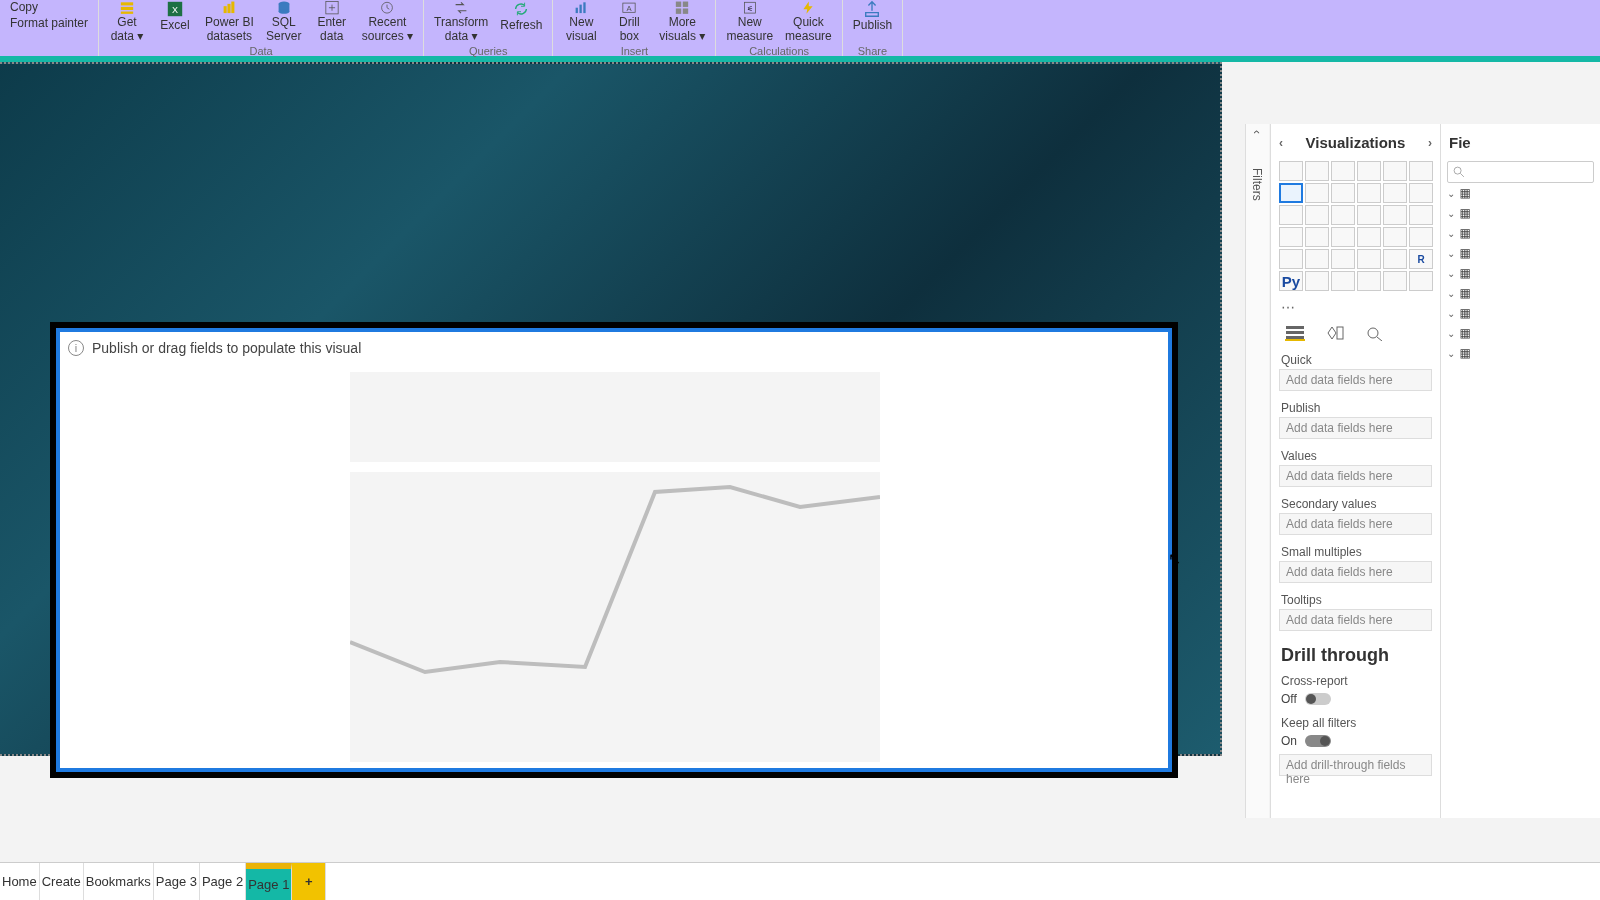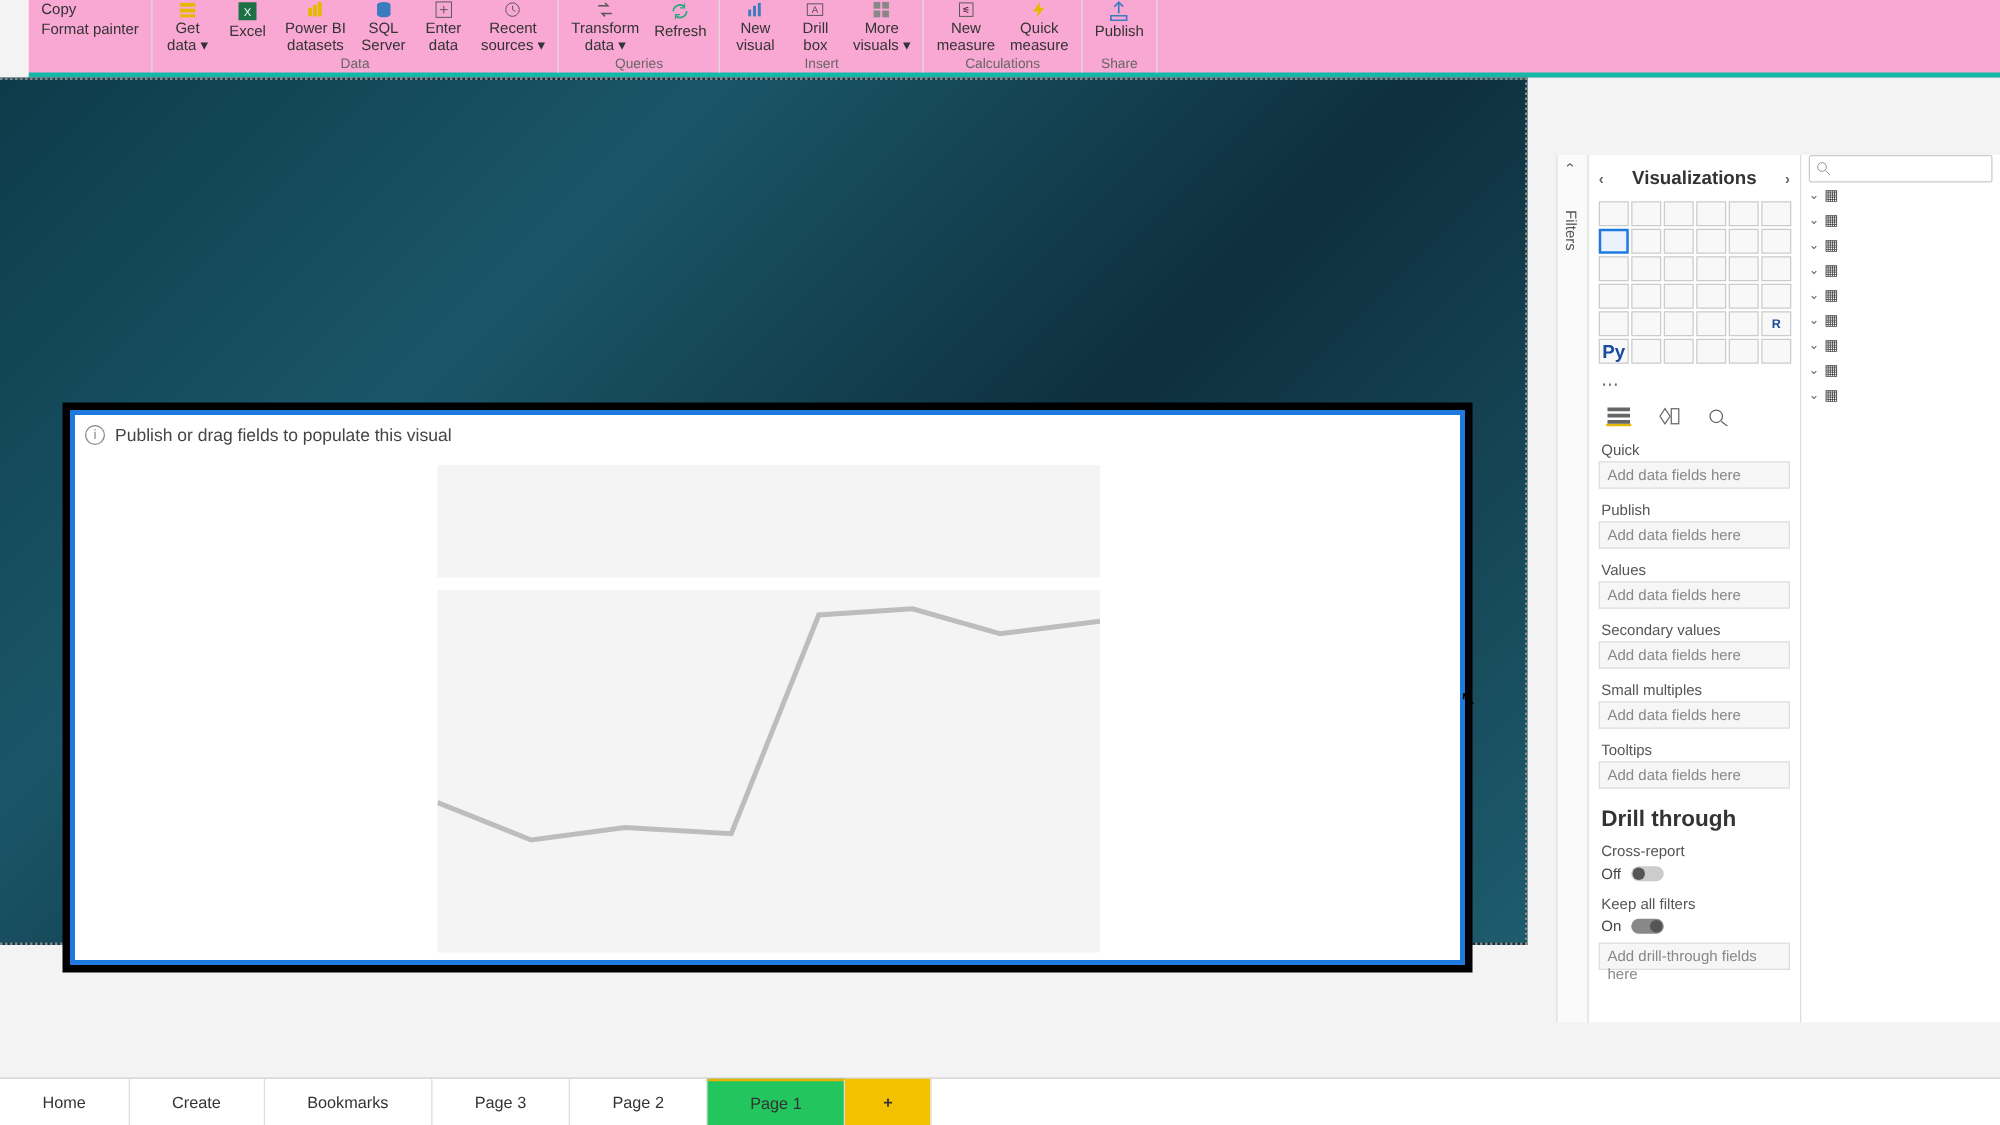--- a/index.html
+++ b/index.html
@@ -1,19 +1,19 @@
 <!DOCTYPE html>
 <html><head>
 <meta charset="utf-8">
 <style>
 * { margin:0; padding:0; box-sizing:border-box; font-family:"Segoe UI",sans-serif; }
 body { background:#f3f3f3; width:1600px; height:900px; overflow:hidden; position:relative; }
 
 
-.ribbon { background:#f9a8d4; border-bottom:4px solid #14b8a6; height:62px; display:flex;margin-left:23px; }
+.ribbon { background:#c4b5fd; border-bottom:6px solid #14b8a6; height:62px; display:flex; }
 .rib-group { display:flex; flex-direction:column; align-items:center; border-right:1px solid #ddd; padding:0 4px 2px 4px; }
 .rib-items { display:flex; }
 .rib-btn { display:flex; flex-direction:column; align-items:center; justify-content:flex-start; padding:0 6px; font-size:12px; line-height:1.15; text-align:center; cursor:pointer; color:#333; min-width:48px; height:44px; }
 .rib-btn .mini-icon { width:18px; height:18px; margin-bottom:1px; }
 .rib-label { font-size:11px; color:#666; padding:1px 0; }
 .rib-clip { display:flex; flex-direction:column; font-size:12px; color:#333; padding:0 6px; gap:2px; }
 
 
 .stage { position:relative; height:694px; }
 .canvas { position:absolute; left:0; top:0; width:1222px; height:694px;
@@ -58,22 +58,22 @@
 
 
 .fields-pane { position:absolute; left:1440px; top:62px; width:160px; height:694px; background:#fff; border-left:1px solid #ddd; }
 .fields-hdr { padding:10px 8px; font-weight:600; font-size:15px; color:#333; }
 .fields-search { margin:0 6px; height:22px; border:1px solid #ccc; border-radius:2px; display:flex; align-items:center; padding:0 4px; }
 .fld-row { display:flex; align-items:center; gap:4px; padding:3px 6px; font-size:12px; color:#444; }
 .fld-chev { font-size:10px; color:#666; }
 
 
 .tabs { position:absolute; left:0; bottom:0; width:1600px; height:38px; background:#fff; border-top:1px solid #ccc; display:flex; align-items:stretch; }
-.tab { padding:0 34px; display:flex; align-items:center; font-size:13px; color:#333; border-right:1px solid #ddd; cursor:pointer; }
-.tab.active { background:#22c55e; border-top:2px solid #eab308; }
+.tab { padding:0 2px; display:flex; align-items:center; font-size:13px; color:#333; border-right:1px solid #ddd; cursor:pointer; }
+.tab.active { background:#14b8a6; border-top:6px solid #eab308; }
 .tab.add { background:#f2c200; color:#333; font-weight:bold; width:34px; justify-content:center; }
 
 svg { display:block; }
 </style>
 </head>
 <body>
 
 <div class="ribbon">
   <div class="rib-group">
     <div class="rib-items">
@@ -340,20 +340,21 @@
     <div class="toggle-row">
       <span>On</span>
       <div class="toggle on">
           <div class="knob"></div>
         </div>
     </div>
     <div class="well">Add drill-through fields here</div>
   </div>
 
   <div class="fields-pane">
+    <div class="fields-hdr">Fie</div>
     <div class="fields-search">
       <svg width="14" height="14" viewBox="0 0 20 20">
           <circle cx="8" cy="8" r="5" fill="none" stroke="#888"></circle>
           <path d="M12 12l5 5" stroke="#888"></path>
         </svg>
     </div>
     <div class="fld-row">
         <span class="fld-chev">⌄</span>
         <span>▦</span>
       </div>

